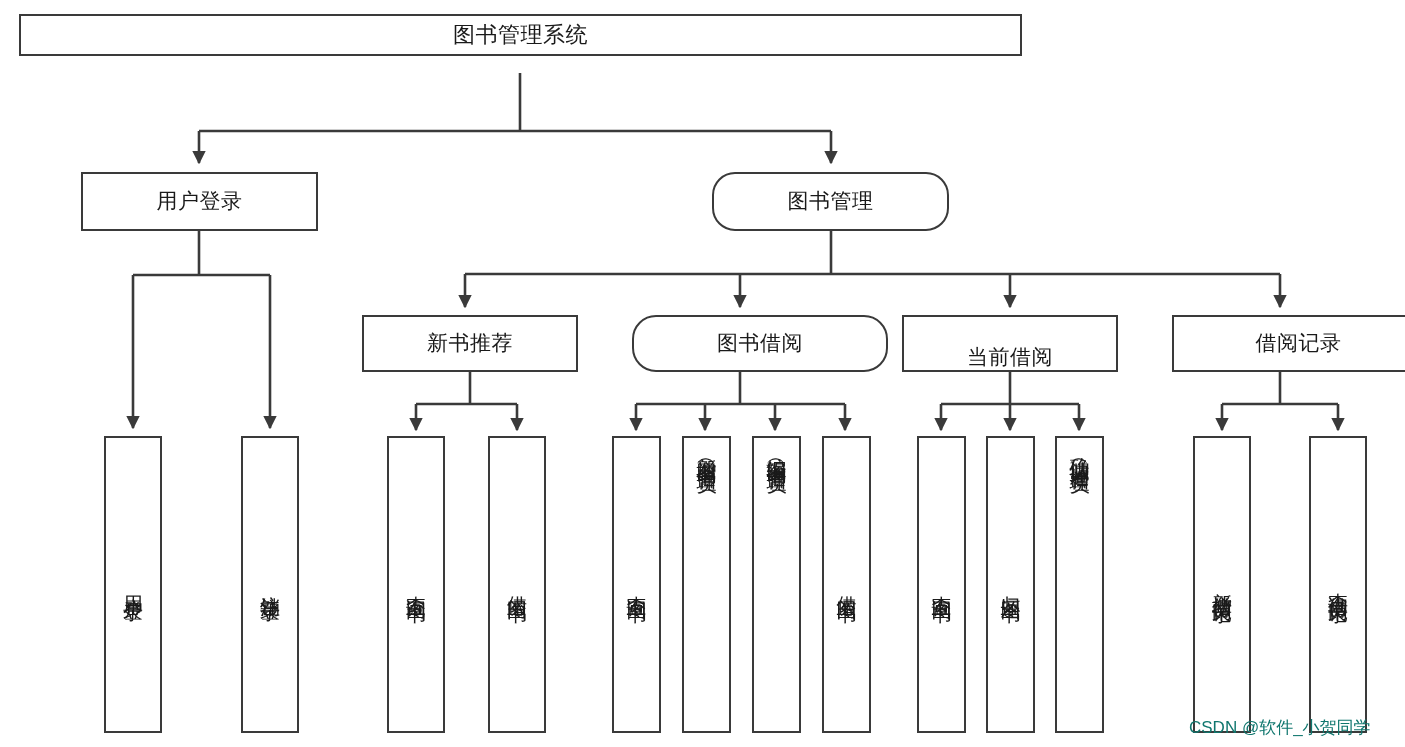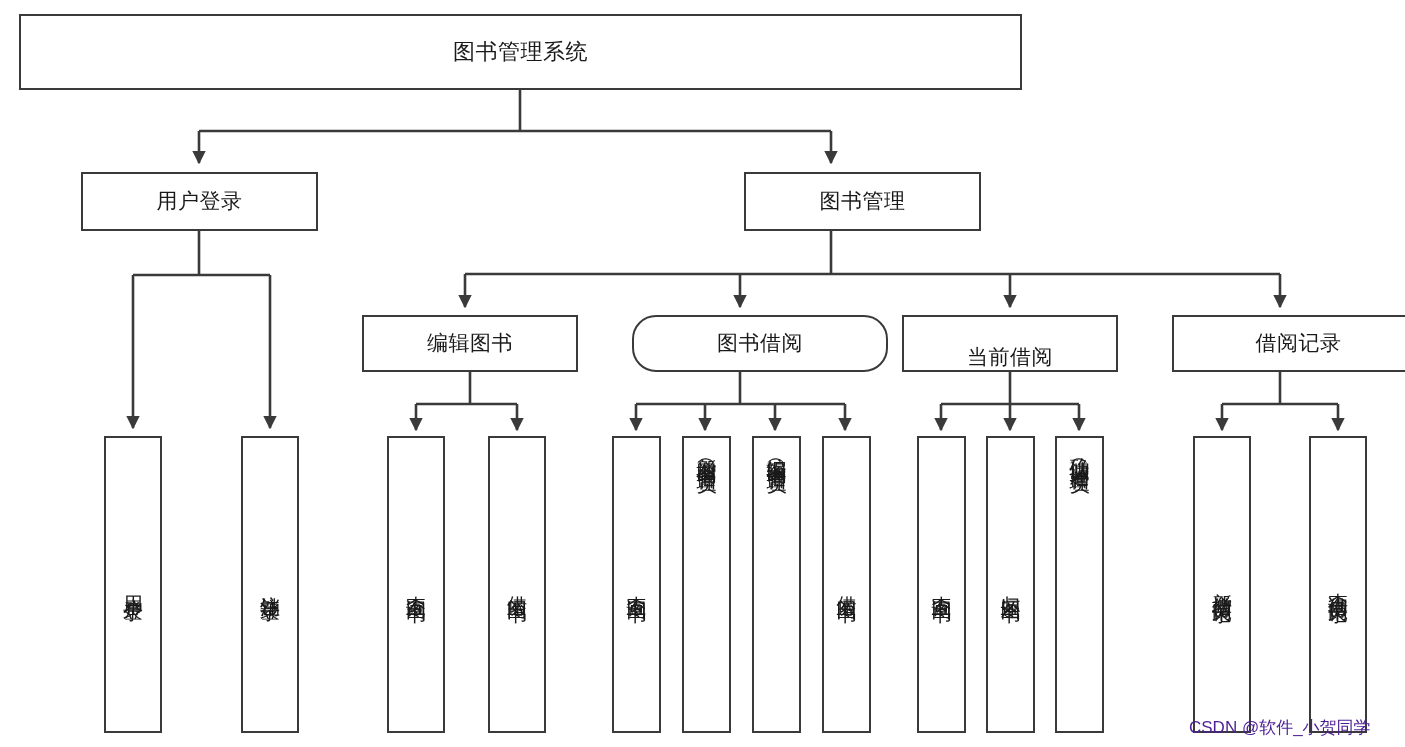--- a/index.html
+++ b/index.html
@@ -64,21 +64,21 @@
     letter-spacing: 2.5px;
     white-space: nowrap;
   }
   
   .node.vert.mid {
     align-items: center;
     padding-top: 0;
   }
   .watermark {
     position: absolute;
-    color: #4c1d95;
+    color: #0f766e;
     font-size: 17px;
     white-space: nowrap;
     z-index: 3;
     user-select: none;
   }
 </style>
 </head>
 <body>
 
 <div id="canvas">
@@ -126,34 +126,34 @@
       <path d="M 1010 404 L 1010 430" marker-end="url(#arrow)"></path>
       <path d="M 1079 404 L 1079 430" marker-end="url(#arrow)"></path>
 
       <path d="M 1280 372 L 1280 404"></path>
       <path d="M 1222 404 L 1338 404"></path>
       <path d="M 1222 404 L 1222 430" marker-end="url(#arrow)"></path>
       <path d="M 1338 404 L 1338 430" marker-end="url(#arrow)"></path>
     </g>
   </svg>
 
-  <div class="node horiz root" style="left:19px; top:14px; width:1003px; height:76px;">
+  <div class="node horiz root" style="left:19px; top:14px; width:1003px; height:42px;">
     <span class="label">图书管理系统</span>
   </div>
 
   <div class="node horiz" style="left:81px; top:172px; width:237px; height:59px;">
     <span class="label">用户登录</span>
   </div>
 
-  <div class="node horiz" style="left:744px; top:172px; width:237px; height:59px;">
+  <div class="node horiz" style="left:712px; top:172px; width:237px; height:59px;border-radius:23px;">
     <span class="label">图书管理</span>
   </div>
 
   <div class="node horiz" style="left:362px; top:315px; width:216px; height:57px;">
-    <span class="label">编辑图书</span>
+    <span class="label">新书推荐</span>
   </div>
 
   <div class="node horiz" style="left:632px; top:315px; width:256px; height:57px;border-radius:24px;">
     <span class="label">图书借阅</span>
   </div>
 
   <div class="node horiz" style="left:902px; top:315px; width:216px; height:57px;align-items:flex-end;">
     <span class="label">当前借阅</span>
   </div>
 

